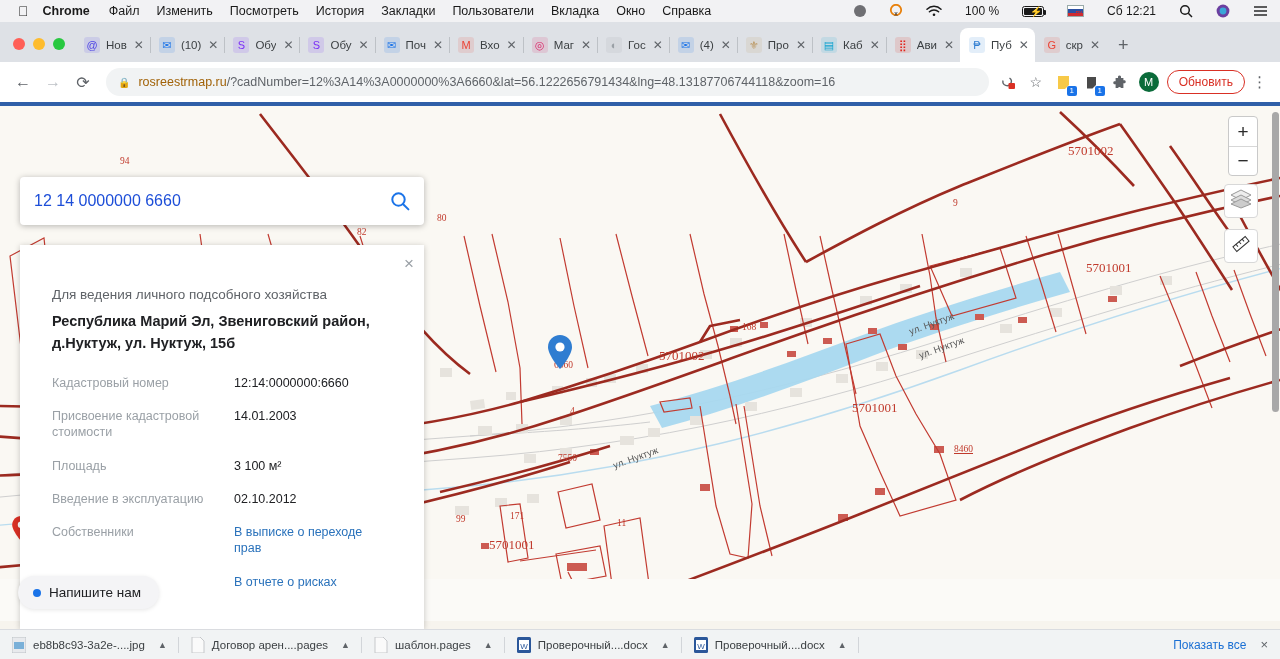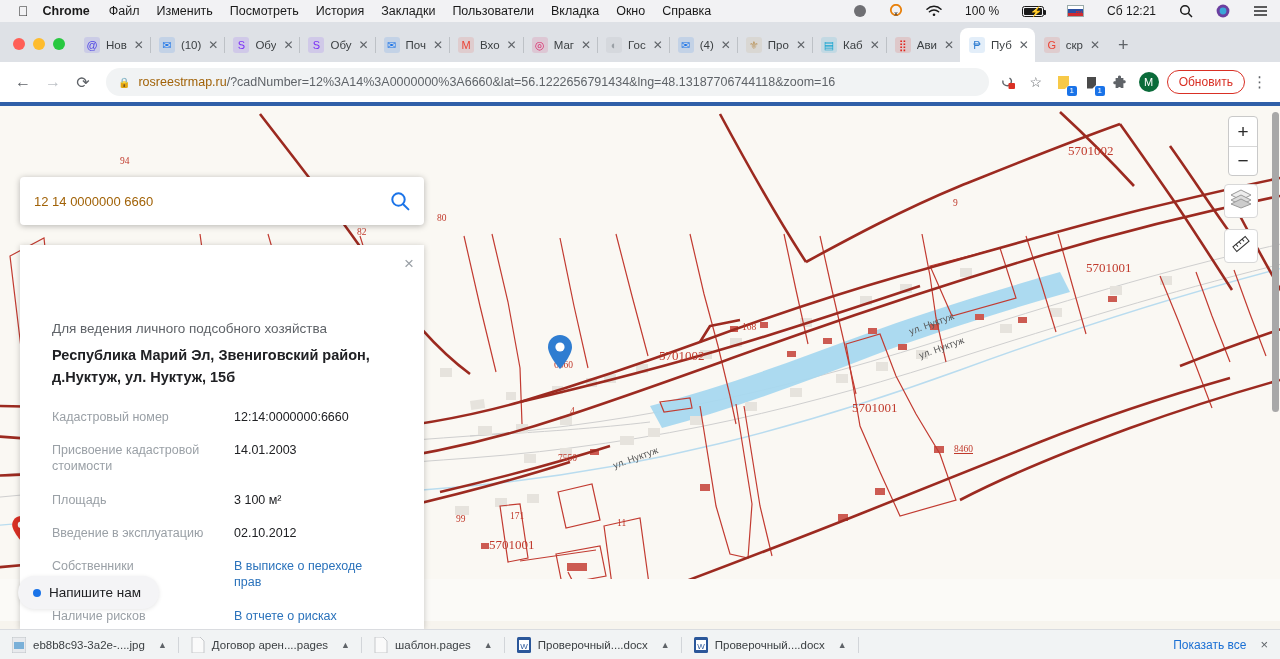--- a/index.html
+++ b/index.html
@@ -106,32 +106,32 @@
 
   .pin { position: absolute; width: 24px; height: 34px; }
 
   
   .searchbox {
     position: absolute; left: 20px; top: 75px; width: 404px; height: 48px;
     background: #fff; border-radius: 4px; box-shadow: 0 1px 6px rgba(0,0,0,.28);
     display: flex; align-items: center; padding: 0 14px;
   }
   .searchbox input {
-    flex: 1; border: 0; outline: 0; font-size: 13px; color: #a16207;
+    flex: 1; border: 0; outline: 0; font-size: 16px; color: #1d4ed8;
     font-family: "Liberation Sans", sans-serif; background: transparent;
   }
   .searchbox .sicon { color: #1a73e8; font-size: 19px; display:flex; }
 
   
   .card {
     position: absolute; left: 20px; top: 143px; width: 404px; height: 384px;
     background: #fff; box-shadow: 0 1px 6px rgba(0,0,0,.22); overflow: hidden;
   }
   .card .close { position: absolute; right: 10px; top: 10px; font-size: 17px; color: #9aa0a6; line-height: 1; }
-  .card .inner { padding: 28px 34px 0 32px; margin-top: 48px; }
+  .card .inner { padding: 42px 34px 0 32px; }
   .card .subtitle { font-size: 13.5px; color: #5f6368; margin-bottom: 8px; }
   .card .title { font-size: 14.5px; font-weight: bold; color: #202124; line-height: 1.55; margin-bottom: 20px; }
   .prow { display: flex; font-size: 12.5px; margin-bottom: 17px; align-items: flex-start; }
   .prow .k { width: 182px; color: #9aa0a6; line-height: 1.3; flex: none; }
   .prow .v { color: #202124; line-height: 1.3; }
   .prow .v.link { color: #2a72bb; }
 
   .chatbubble {
     position: absolute; left: 18px; top: 474px; background: #f4f4f6;
     border-radius: 18px; padding: 9px 18px 9px 15px; display: flex; align-items: center; gap: 8px;

